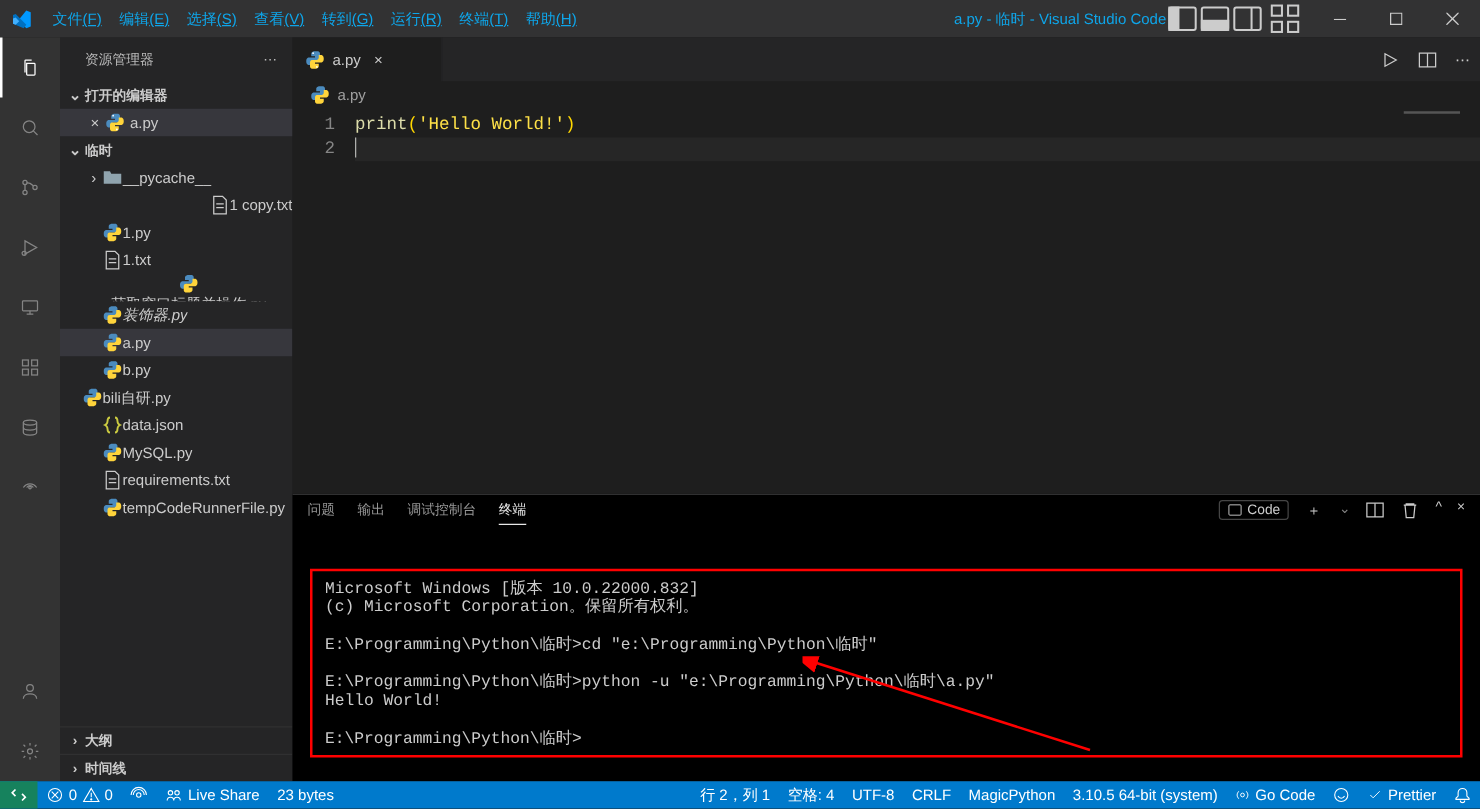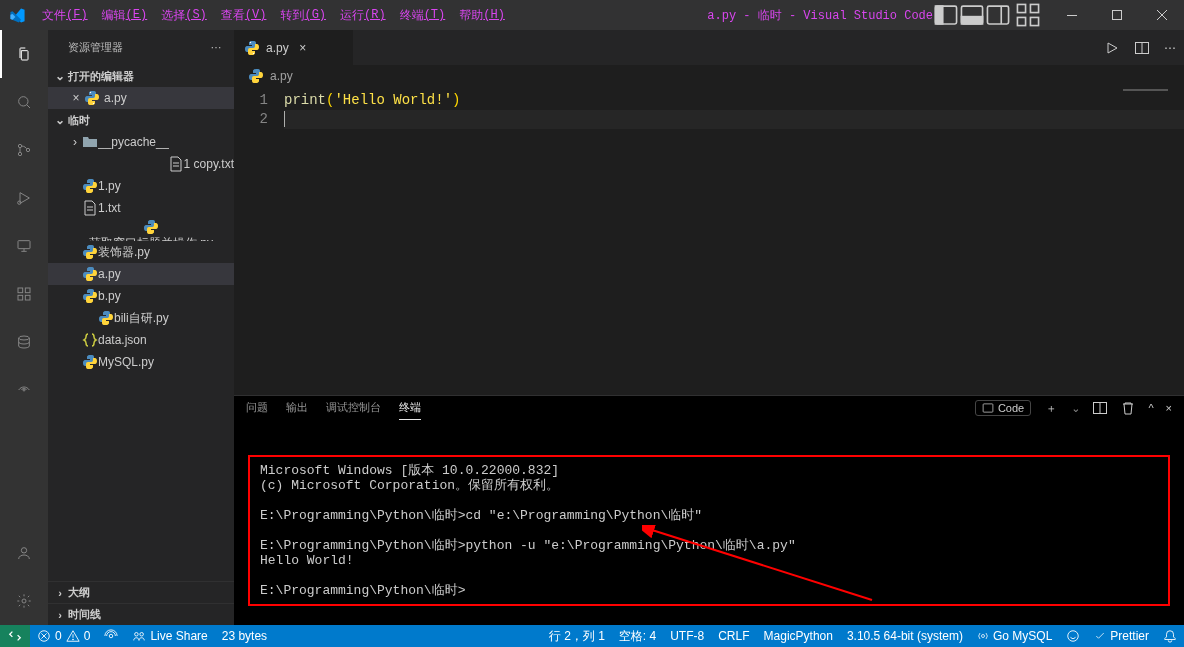--- a/index.html
+++ b/index.html
@@ -1,19 +1,19 @@
 <!DOCTYPE html>
 <html><head>
   <meta charset="utf-8">
   <style>
     * { margin: 0; padding: 0; box-sizing: border-box; }
     body { font-family: "Segoe UI", "Microsoft YaHei", sans-serif; font-size: 12px; background: #1e1e1e; color: #cccccc; width: 1184px; height: 647px; overflow: hidden; display: flex; flex-direction: column; }
     
     
-    .titlebar { height: 30px; background: #323233; display: flex; align-items: center; color: #d946ef; font-family: Liberation Mono, monospace; }
+    .titlebar { height: 30px; background: #323233; display: flex; align-items: center; color: #0ea5e9; }
     .titlebar .vscode-icon { width: 35px; display: flex; justify-content: center; align-items: center; }
     .titlebar .menu { display: flex; }
     .titlebar .menu-item { padding: 0 7px; height: 30px; display: flex; align-items: center; cursor: pointer; }
     .titlebar .menu-item .u { text-decoration: underline; }
     .titlebar .title { flex: 1; text-align: right; }
     .titlebar .window-controls { display: flex; }
     .titlebar .layout-controls { display: flex; margin-right: 8px; }
     .titlebar .icon-btn { width: 26px; height: 30px; display: flex; align-items: center; justify-content: center; cursor: pointer; }
     .titlebar .win-btn { width: 45px; height: 30px; display: flex; align-items: center; justify-content: center; cursor: pointer; }
     
@@ -63,21 +63,21 @@
     .tok-par { color: #ffd700; }
     .minimap { position: absolute; right: 14px; top: 0; width: 60px; height: 100%; }
     .scrollbar-v { position: absolute; right: 0; top: 0; width: 14px; height: 100%; }
     
     
     .panel { height: 230px; background: #000000; border-top: 1px solid #303031; display: flex; flex-direction: column; }
     .panel-tabs { height: 30px; display: flex; align-items: center; padding: 0 12px; gap: 18px; color: #969696; font-size: 11px; }
     .panel-tabs .ptab { cursor: pointer; padding: 4px 0; }
     .panel-tabs .ptab.active { color: #e7e7e7; border-bottom: 1px solid #e7e7e7; }
     .panel-tabs .spacer { flex: 1; }
-    .panel-tabs .panel-actions { display: flex; gap: 12px; align-items: center; color: #cccccc; }
+    .panel-tabs .panel-actions { display: flex; gap: 12px; color: #cccccc; }
     .panel-tabs .code-badge { border: 1px solid #454545; padding: 1px 6px; border-radius: 3px; font-size: 11px; display: flex; align-items: center; gap: 4px; }
     .terminal { flex: 1; font-family: Consolas, "Courier New", monospace; font-size: 13px; line-height: 1.2; padding: 4px 14px; color: #cccccc; position: relative; white-space: pre; }
     .terminal .red-box { border: 2px solid #ff0000; padding: 6px 10px; position: relative; }
     .terminal .tline { height: 15px; }
     .arrow-svg { position: absolute; left: 408px; top: 105px; pointer-events: none; }
     
     
     .statusbar { height: 22px; background: #007acc; display: flex; align-items: center; color: #ffffff; font-size: 12px; }
     .statusbar .sb-item { padding: 0 7px; height: 22px; display: flex; align-items: center; cursor: pointer; gap: 4px; }
     .statusbar .remote { background: #16825d; padding: 0 8px; }
@@ -328,21 +328,21 @@
         <div class="tree-item" style="padding-left: 20px; flex-direction: column;">
           <span style="width:14px;display:inline-block"></span>
           <span class="ico py-icon">
             <svg viewBox="0 0 16 16">
               <path fill="#4B8BBE" d="M8 1C5 1 5 3 5 3v2h3v1H3S1 6 1 9s2 3 2 3h2v-2s0-2 2-2h3s2 0 2-2V3s0-2-2-2H8z"></path>
               <path fill="#FFD43B" d="M8 15c3 0 3-2 3-2v-2H8v-1h5s2 0 2-3-2-3-2-3h-2v2s0 2-2 2H6s-2 0-2 2v3s0 2 2 2h2z"></path>
             </svg>
           </span>
           <span class="label">获取窗口标题并操作.py</span>
         </div>
-        <div class="tree-item" style="padding-left: 20px;">
+        <div class="tree-item" style="padding-left: 20px; font-style: italic;">
           <span style="width:14px;display:inline-block"></span>
           <span class="ico py-icon">
             <svg viewBox="0 0 16 16">
               <path fill="#4B8BBE" d="M8 1C5 1 5 3 5 3v2h3v1H3S1 6 1 9s2 3 2 3h2v-2s0-2 2-2h3s2 0 2-2V3s0-2-2-2H8z"></path>
               <path fill="#FFD43B" d="M8 15c3 0 3-2 3-2v-2H8v-1h5s2 0 2-3-2-3-2-3h-2v2s0 2-2 2H6s-2 0-2 2v3s0 2 2 2h2z"></path>
             </svg>
           </span>
           <span class="label">装饰器.py</span>
         </div>
         <div class="tree-item selected" style="padding-left: 20px;">
@@ -358,21 +358,21 @@
         <div class="tree-item" style="padding-left: 20px;">
           <span style="width:14px;display:inline-block"></span>
           <span class="ico py-icon">
             <svg viewBox="0 0 16 16">
               <path fill="#4B8BBE" d="M8 1C5 1 5 3 5 3v2h3v1H3S1 6 1 9s2 3 2 3h2v-2s0-2 2-2h3s2 0 2-2V3s0-2-2-2H8z"></path>
               <path fill="#FFD43B" d="M8 15c3 0 3-2 3-2v-2H8v-1h5s2 0 2-3-2-3-2-3h-2v2s0 2-2 2H6s-2 0-2 2v3s0 2 2 2h2z"></path>
             </svg>
           </span>
           <span class="label">b.py</span>
         </div>
-        <div class="tree-item" style="padding-left: 36px;">
+        <div class="tree-item" style="padding-left: 4px;">
           <span style="width:14px;display:inline-block"></span>
           <span class="ico py-icon">
             <svg viewBox="0 0 16 16">
               <path fill="#4B8BBE" d="M8 1C5 1 5 3 5 3v2h3v1H3S1 6 1 9s2 3 2 3h2v-2s0-2 2-2h3s2 0 2-2V3s0-2-2-2H8z"></path>
               <path fill="#FFD43B" d="M8 15c3 0 3-2 3-2v-2H8v-1h5s2 0 2-3-2-3-2-3h-2v2s0 2-2 2H6s-2 0-2 2v3s0 2 2 2h2z"></path>
             </svg>
           </span>
           <span class="label">bili自研.py</span>
         </div>
         <div class="tree-item" style="padding-left: 20px;">
@@ -386,20 +386,41 @@
         </div>
         <div class="tree-item" style="padding-left: 20px;">
           <span style="width:14px;display:inline-block"></span>
           <span class="ico py-icon">
             <svg viewBox="0 0 16 16">
               <path fill="#4B8BBE" d="M8 1C5 1 5 3 5 3v2h3v1H3S1 6 1 9s2 3 2 3h2v-2s0-2 2-2h3s2 0 2-2V3s0-2-2-2H8z"></path>
               <path fill="#FFD43B" d="M8 15c3 0 3-2 3-2v-2H8v-1h5s2 0 2-3-2-3-2-3h-2v2s0 2-2 2H6s-2 0-2 2v3s0 2 2 2h2z"></path>
             </svg>
           </span>
           <span class="label">MySQL.py</span>
+        </div>
+        <div class="tree-item" style="padding-left: 20px;">
+          <span style="width:14px;display:inline-block"></span>
+          <span class="ico txt-icon">
+            <svg viewBox="0 0 16 16" fill="none" stroke="currentColor">
+              <path d="M3 1h7l3 3v11H3z"></path>
+              <line x1="5" y1="7" x2="11" y2="7"></line>
+              <line x1="5" y1="10" x2="11" y2="10"></line>
+            </svg>
+          </span>
+          <span class="label">requirements.txt</span>
+        </div>
+        <div class="tree-item" style="padding-left: 20px;">
+          <span style="width:14px;display:inline-block"></span>
+          <span class="ico py-icon">
+            <svg viewBox="0 0 16 16">
+              <path fill="#4B8BBE" d="M8 1C5 1 5 3 5 3v2h3v1H3S1 6 1 9s2 3 2 3h2v-2s0-2 2-2h3s2 0 2-2V3s0-2-2-2H8z"></path>
+              <path fill="#FFD43B" d="M8 15c3 0 3-2 3-2v-2H8v-1h5s2 0 2-3-2-3-2-3h-2v2s0 2-2 2H6s-2 0-2 2v3s0 2 2 2h2z"></path>
+            </svg>
+          </span>
+          <span class="label">tempCodeRunnerFile.py</span>
         </div>
       </div>
     <div class="footers">
       <div class="footer-item">
         <span class="chev">›</span>
         <span>大纲</span>
       </div>
       <div class="footer-item">
         <span class="chev">›</span>
         <span>时间线</span>
@@ -563,21 +584,21 @@
       <span>MagicPython</span>
     </div>
   <div class="sb-item">
       <span>3.10.5 64-bit (system)</span>
     </div>
   <div class="sb-item">
       <svg width="12" height="12" viewBox="0 0 16 16" fill="none" stroke="#fff">
         <circle cx="8" cy="8" r="2"></circle>
         <path d="M4 4a6 6 0 0 0 0 8M12 4a6 6 0 0 1 0 8"></path>
       </svg>
-      <span>Go MySQL</span>
+      <span>Go Code</span>
     </div>
   <div class="sb-item">
       <svg width="14" height="14" viewBox="0 0 16 16" fill="none" stroke="#fff">
         <circle cx="8" cy="8" r="6"></circle>
         <path d="M5 9s1 2 3 2 3-2 3-2M6 6h0M10 6h0"></path>
       </svg>
     </div>
   <div class="sb-item">
       <svg width="12" height="12" viewBox="0 0 16 16" fill="none" stroke="#fff">
         <path d="M3 8l3 3 7-7"></path>

